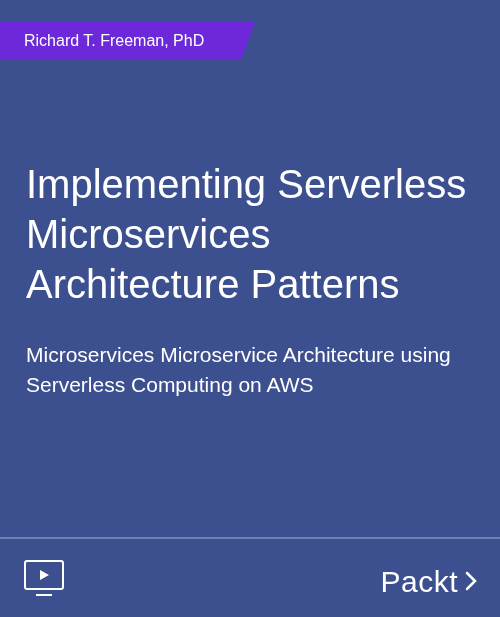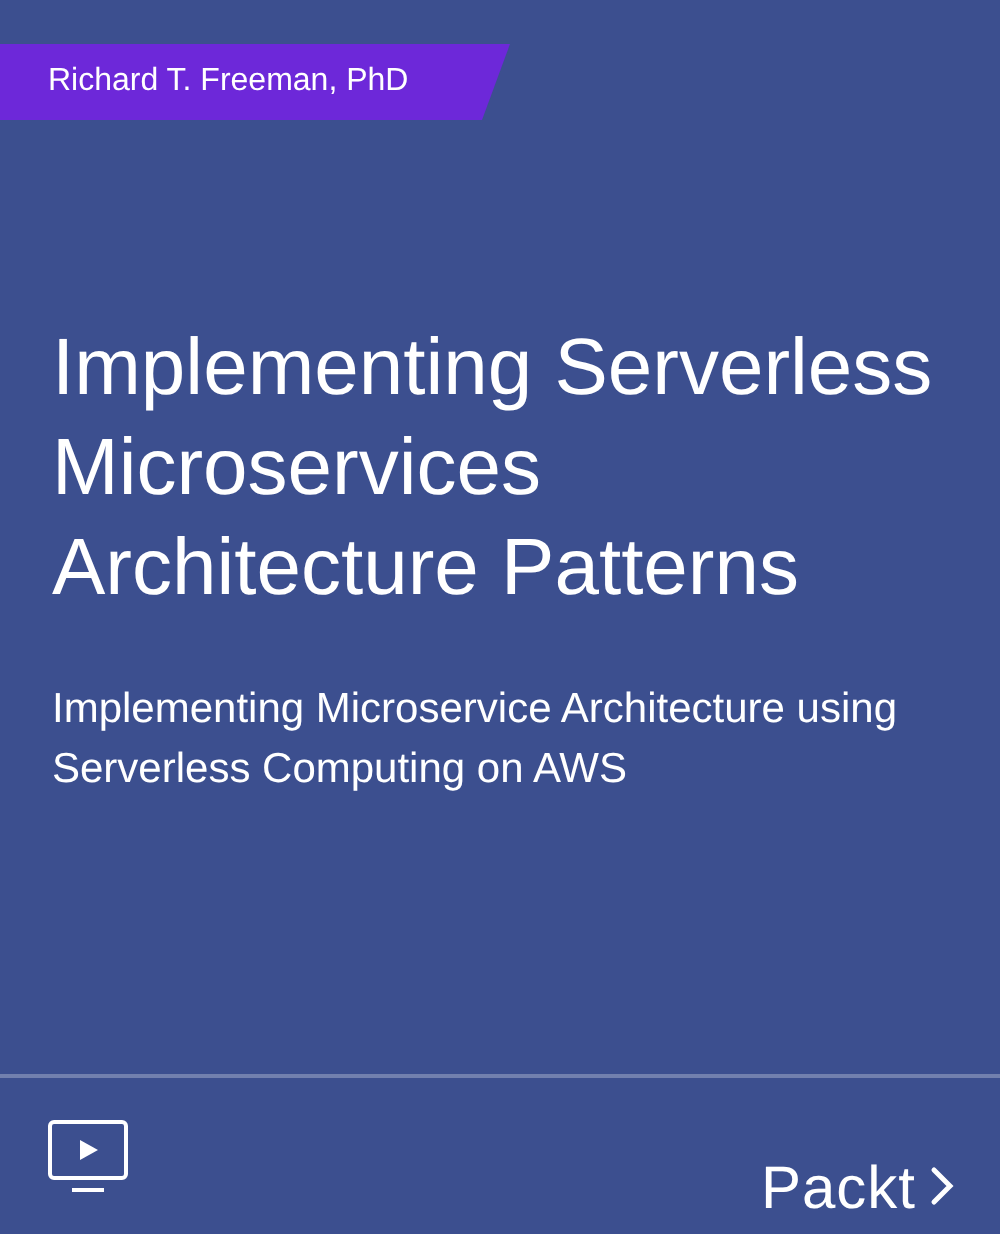--- a/index.html
+++ b/index.html
@@ -55,21 +55,21 @@
   .video-icon {
     position: absolute;
     bottom: 18px;
     left: 22px;
     width: 44px;
     height: 44px;
     color: #ffffff;
   }
   .brand {
     position: absolute;
-    bottom: 5px;
+    bottom: 18px;
     right: 22px;
     color: #ffffff;
     font-size: 30px;
     font-weight: 400;
     letter-spacing: 0.5px;
     display: flex;
     align-items: center;
   }
   .brand-chevron {
     display: inline-block;
@@ -78,21 +78,21 @@
 </style>
 </head>
 <body>
 
 <div class="author-ribbon">
   <span>Richard T. Freeman, PhD</span>
 </div>
 
 <h1 class="title">Implementing Serverless Microservices Architecture Patterns</h1>
 
-<p class="subtitle">Implementing Microservice Architecture using Serverless Computing on AWS</p>
+<p class="subtitle">Microservices Microservice Architecture using Serverless Computing on AWS</p>
 
 <div class="divider"></div>
 
 <div class="video-icon">
   <svg viewBox="0 0 44 44" fill="none" stroke="currentColor" stroke-width="2">
     <rect x="3" y="6" width="38" height="28" rx="2"></rect>
     <polygon points="18,15 18,25 27,20" fill="currentColor" stroke="none"></polygon>
     <line x1="14" y1="40" x2="30" y2="40"></line>
   </svg>
 </div>

